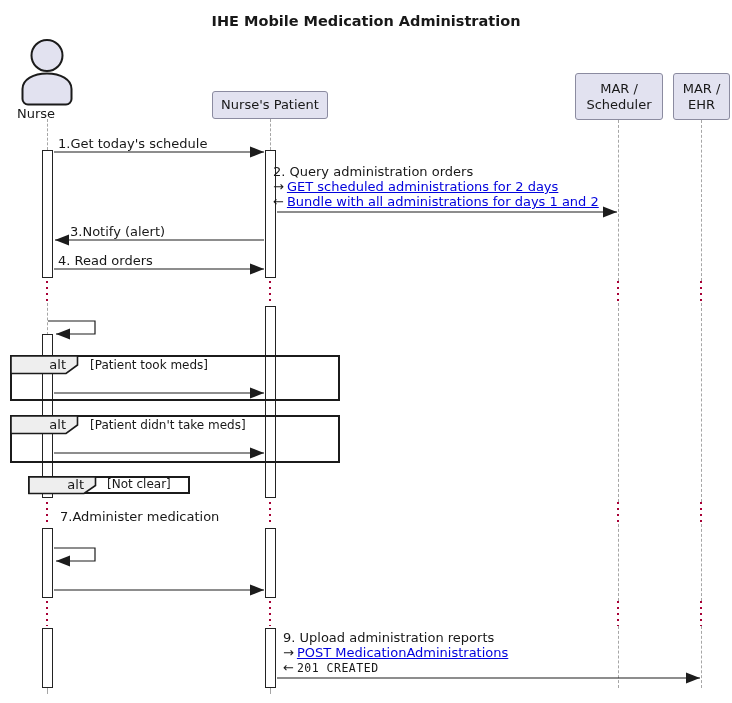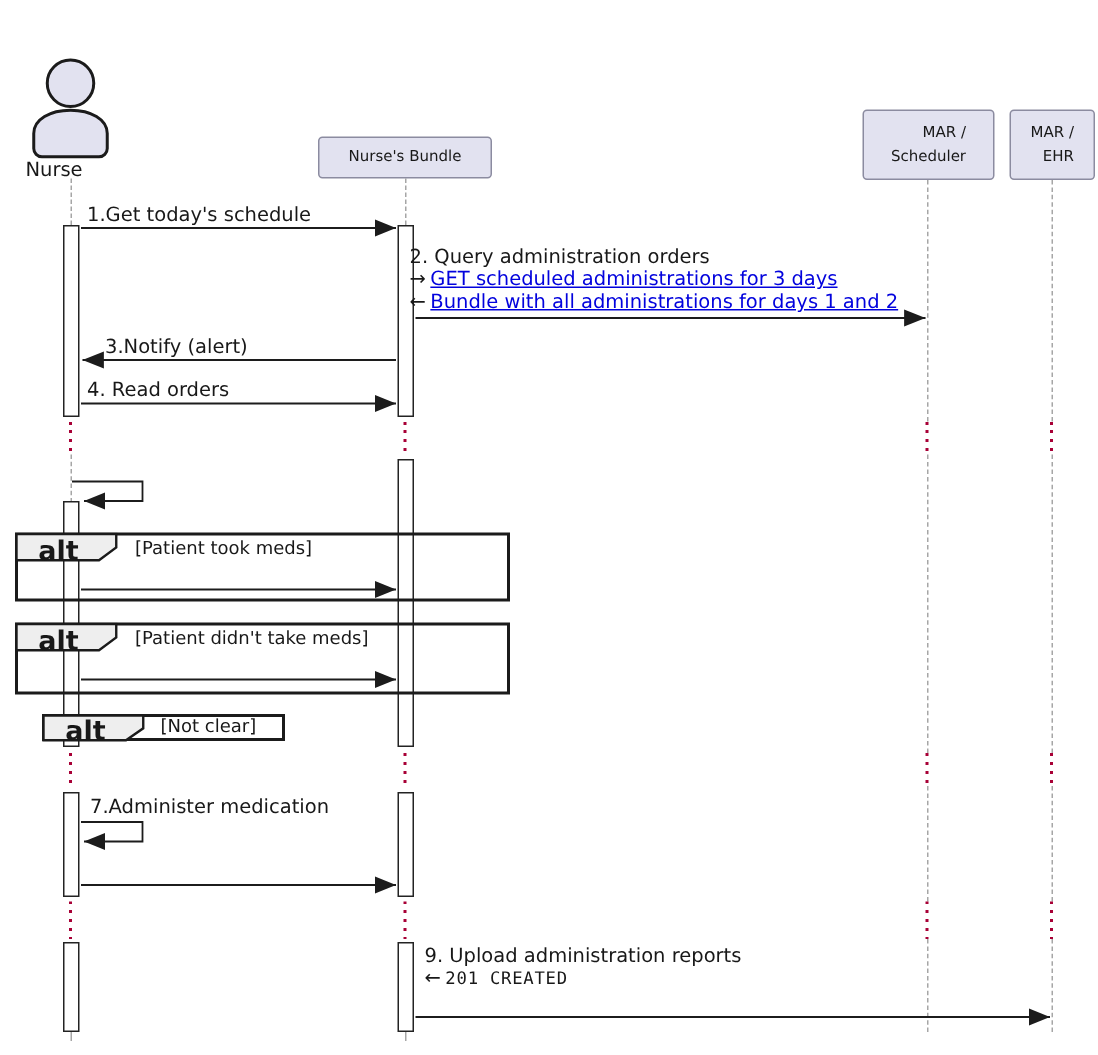--- a/index.html
+++ b/index.html
@@ -1,29 +1,29 @@
 <!DOCTYPE html>
 <html><head>
 <meta charset="utf-8">
 <style>
   html,body{margin:0;padding:0;background:#fff;}
   .canvas{position:relative;width:732px;height:703px;background:#fff;overflow:hidden;
           font-family:"DejaVu Sans",sans-serif;color:#181818;}
   .abs{position:absolute;}
   .title{left:0;right:0;top:13px;text-align:center;font-weight:bold;font-size:14.5px;}
   .participant{background:#E2E2F0;border:1.3px solid #8b8ba0;border-radius:3px;
-               display:flex;align-items:center;justify-content:center;text-align:right;
-               font-size:10px;line-height:16px;box-sizing:border-box;}
+               display:flex;align-items:center;justify-content:center;text-align:center;
+               font-size:13px;line-height:16px;box-sizing:border-box;}
   .lifeline{width:0;border-left:1px dashed #A6A6A6;}
   .delay{width:2px;background-image:repeating-linear-gradient(to bottom,
          #A80036 0px,#A80036 2px,transparent 2px,transparent 6px);}
   .bar{width:11px;background:#fff;border:1.2px solid #232323;box-sizing:border-box;}
   .altbox{border:2px solid #1b1b1b;box-sizing:border-box;background:transparent;}
   .guard{font-weight:normal;font-size:12px;white-space:nowrap;}
-  .altlabel{font-weight:bold;font-size:18px;text-align:center;}
+  .altlabel{font-weight:normal;font-size:13px;text-align:right;}
   .msg{font-size:13px;white-space:nowrap;line-height:15px;}
   .msgblock{font-size:13px;white-space:nowrap;line-height:15px;}
   .link{color:#0202dd;text-decoration:underline;cursor:pointer;}
   .prefix{margin-right:3px;}
   .mono{font-family:"DejaVu Sans Mono",monospace;font-size:11.5px;letter-spacing:.5px;}
   .actorlabel{font-size:13px;}
   svg{display:block;}
 </style>
 </head>
 <body>
@@ -104,56 +104,60 @@
       <line x1="54" y1="590" x2="264" y2="590" marker-end="url(#ah)"></line>
       <line x1="277" y1="678" x2="700" y2="678" marker-end="url(#ah)"></line>
     </g>
   </svg>
 
   <div class="abs msg" style="left:58px;top:136px">1.Get today's schedule</div>
 
   <div class="abs msgblock" style="left:273px;top:164px">
     <div>2. Query administration orders</div>
     <div>
-      <span class="prefix">→</span><span class="link">GET scheduled administrations for 3 days</span>
+      <span class="prefix">→</span><span class="link">GET scheduled administrations for 2 days</span>
     </div>
     <div>
       <span class="prefix">←</span><span class="link">Bundle with all administrations for days 1 and 2</span>
     </div>
   </div>
 
   <div class="abs msg" style="left:70px;top:224px">3.Notify (alert)</div>
   <div class="abs msg" style="left:58px;top:253px">4. Read orders</div>
-  <div class="abs msg" style="left:60px;top:531px">7.Administer medication</div>
+  <div class="abs msg" style="left:60px;top:509px">7.Administer medication</div>
 
   <div class="abs msgblock" style="left:283px;top:630px">
     <div>9. Upload administration reports</div>
+    <div>
+      <span class="prefix">→</span><span class="link">POST MedicationAdministrations</span>
+    </div>
     <div>
       <span class="prefix">←</span><span class="mono">201 CREATED</span>
     </div>
   </div>
 
   <svg class="abs" style="left:17px;top:38px" width="60" height="68" viewBox="0 0 60 68">
     <g fill="#E2E2F0" stroke="#1b1b1b" stroke-width="2">
       <circle cx="30" cy="17.5" r="15.5"></circle>
       <path d="M11,66.5 H49 A5.5,5.5 0 0 0 54.5,61 V51 C54.5,41.5 43.5,35.5 30,35.5 C16.5,35.5 5.5,41.5 5.5,51 V61 A5.5,5.5 0 0 0 11,66.5 Z"></path>
     </g>
   </svg>
   <div class="abs actorlabel" style="left:17px;top:106px;width:60px">Nurse</div>
 
   <div class="abs participant" style="left:212px;top:91px;width:116px;height:28px">
-    <span>Nurse's Bundle</span>
+    <span>Nurse's Patient</span>
   </div>
   <div class="abs participant" style="left:575px;top:73px;width:88px;height:47px">
     <span>
       <span style="display:block">MAR /</span>
       <span style="display:block">Scheduler</span>
     </span>
   </div>
   <div class="abs participant" style="left:673px;top:73px;width:57px;height:47px">
     <span>
       <span style="display:block">MAR /</span>
       <span style="display:block">EHR</span>
     </span>
   </div>
 
+  <div class="abs title">IHE Mobile Medication Administration</div>
 
 </div>
 
 </body></html>

